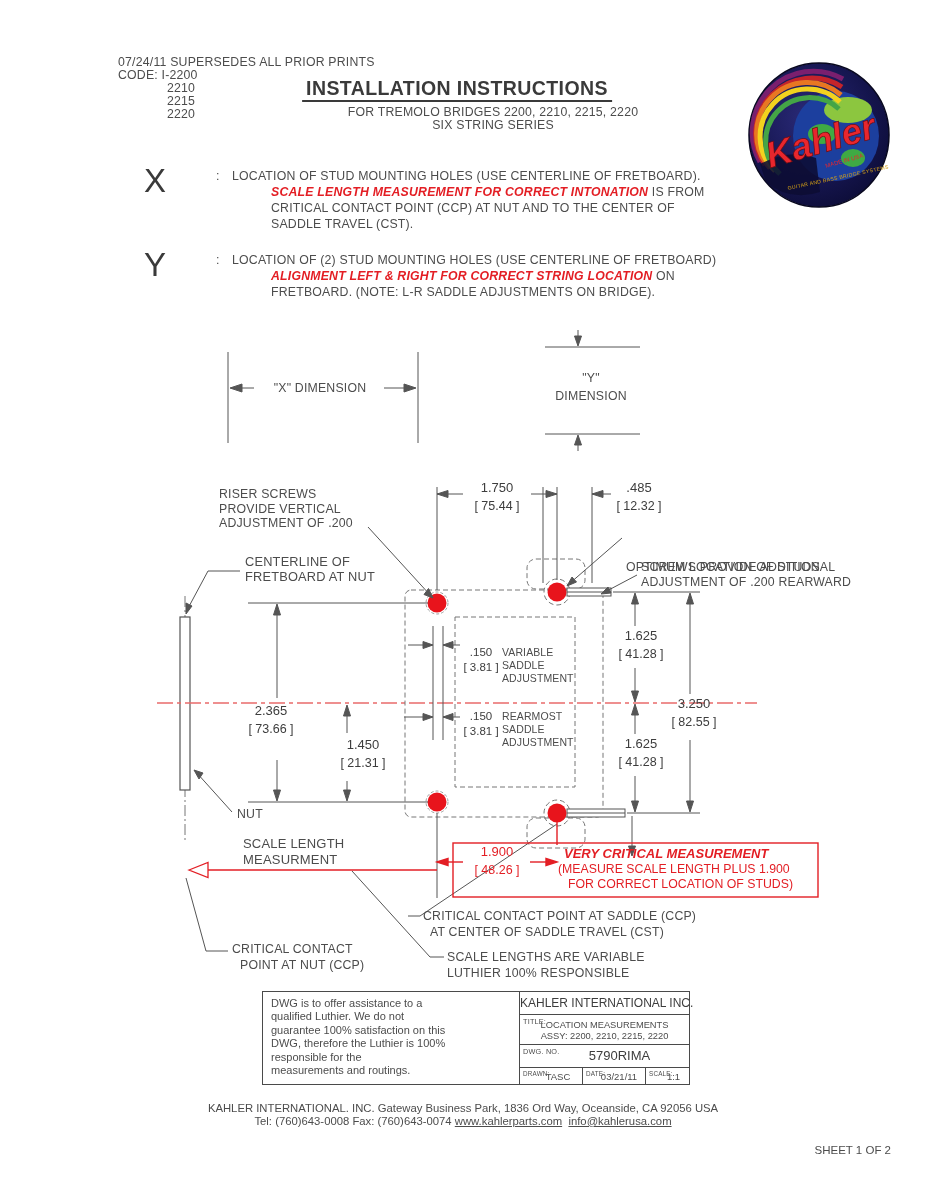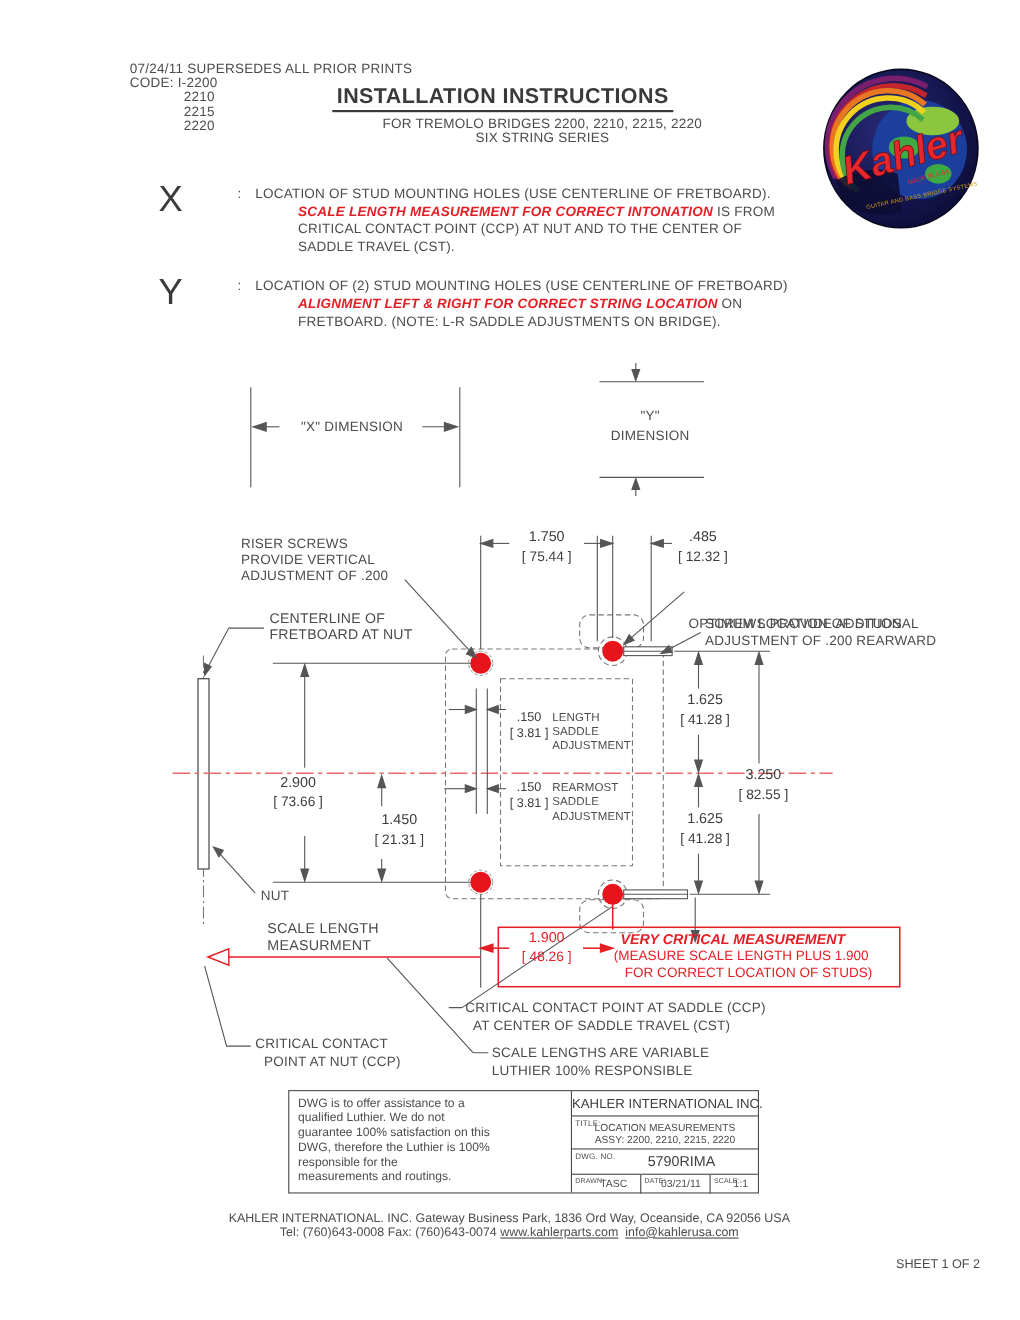--- a/index.html
+++ b/index.html
@@ -242,33 +242,33 @@
 
   <div class="abs c dim" style="left:497px;top:479px;">
     <div>1.750</div>
       <div class="mm">[ 75.44 ]</div>
   </div>
   <div class="abs c dim" style="left:639px;top:479px;">
     <div>.485</div>
       <div class="mm">[ 12.32 ]</div>
   </div>
   <div class="abs c dim" style="left:271px;top:702px;">
-    <div>2.900</div>
+    <div>2.365</div>
       <div class="mm">[ 73.66 ]</div>
   </div>
   <div class="abs c dim" style="left:363px;top:736px;">
     <div>1.450</div>
       <div class="mm">[ 21.31 ]</div>
   </div>
   <div class="abs c dimsm" style="left:481px;top:645px;">
     <div>.150</div>
       <div>[ 3.81 ]</div>
   </div>
   <div class="abs lab3" style="left:502px;top:646px;">
-    <div>LENGTH</div>
+    <div>VARIABLE</div>
       <div>SADDLE</div>
       <div>ADJUSTMENT</div>
   </div>
   <div class="abs c dimsm" style="left:481px;top:709px;">
     <div>.150</div>
       <div>[ 3.81 ]</div>
   </div>
   <div class="abs lab3" style="left:502px;top:710px;">
     <div>REARMOST</div>
       <div>SADDLE</div>

